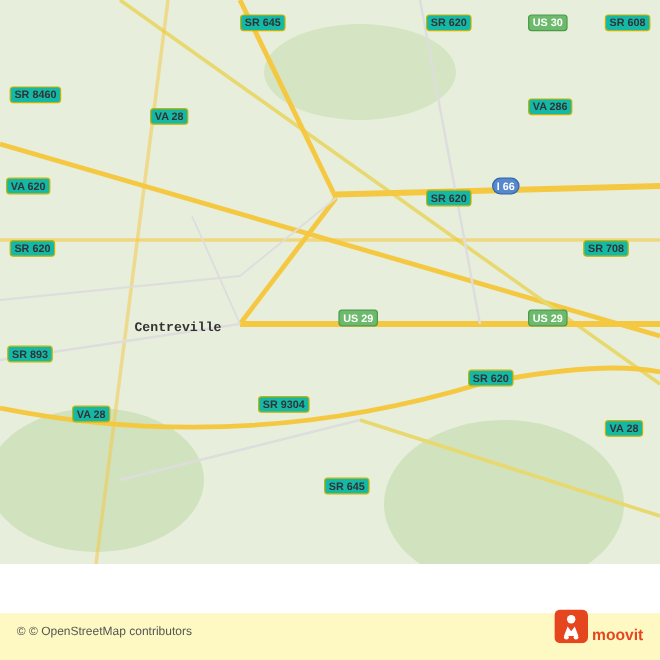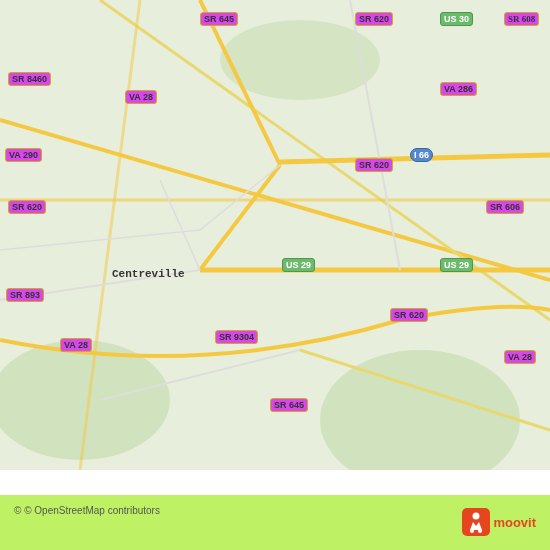--- a/index.html
+++ b/index.html
@@ -11,43 +11,43 @@
       height: 550px;
       position: relative;
       overflow: hidden;
     }
 
     .bottom-bar {
       position: absolute;
       bottom: 0;
       left: 0;
       right: 0;
-      background: #bef264;
-      padding: 10px 14px 30px 14px;
+      background: #fef9c3;
+      padding: 10px 14px 14px 14px;
       z-index: 10;
     }
 
     .attribution {
       font-size: 10px;
       color: #555;
       margin-bottom: 4px;
     }
 
     .location-text {
       font-size: 14px;
       color: #111;
       line-height: 1.4;
     }
 
     .moovit-logo {
       position: absolute;
       bottom: 14px;
       right: 14px;
       display: flex;
-      align-items: center;
+      align-items: flex-end;
       gap: 3px;
     }
 
     .moovit-logo-text {
       font-size: 13px;
       font-weight: bold;
       color: #e5461e;
     }
 
     
@@ -89,21 +89,21 @@
 
     .callout-label {
       font-size: 16px;
       font-weight: bold;
       white-space: nowrap;
     }
 
     
     .road-badge {
       position: absolute;
-      background: #d946ef;
+      background: #14b8a6;
       border: 1px solid #c8b400;
       border-radius: 3px;
       font-size: 9px;
       font-weight: bold;
       padding: 1px 3px;
       color: #333;
       z-index: 5;
     }
 
     .road-badge-green {
@@ -171,31 +171,31 @@
     <line x1="100" y1="400" x2="300" y2="350" stroke="#ddd" stroke-width="2"></line>
     <line x1="350" y1="0" x2="400" y2="270" stroke="#ddd" stroke-width="2"></line>
 
     <line x1="0" y1="250" x2="200" y2="230" stroke="#ddd" stroke-width="1.5"></line>
     <line x1="160" y1="180" x2="200" y2="270" stroke="#ddd" stroke-width="1.5"></line>
     <line x1="200" y1="230" x2="280" y2="165" stroke="#ddd" stroke-width="1.5"></line>
   </svg>
 
   <div id="road-badges-container" style="position:absolute;top:0;left:0;z-index:5;width:100%;height:100%;">
       <div class="road-badge" style="top: 72px; left: 8px;">SR 8460</div>
-      <div class="road-badge" style="top: 148px; left: 5px;">VA 290</div>
+      <div class="road-badge" style="top: 148px; left: 5px;">VA 620</div>
       <div class="road-badge" style="top: 200px; left: 8px;">SR 620</div>
       <div class="road-badge" style="top: 288px; left: 6px;">SR 893</div>
       <div class="road-badge" style="top: 12px; left: 200px;">SR 645</div>
       <div class="road-badge" style="top: 90px; left: 125px;">VA 28</div>
       <div class="road-badge" style="top: 12px; left: 355px;">SR 620</div>
       <div class="road-badge" style="top: 82px; left: 440px; text-align: center;">VA 286</div>
       <div class="road-badge road-badge-green" style="top: 12px; left: 440px;">US 30</div>
-      <div class="road-badge" style="top: 12px; left: 504px; font-family: Liberation Serif, serif;">SR 608</div>
+      <div class="road-badge" style="top: 12px; left: 504px;">SR 608</div>
       <div class="road-badge road-badge-blue" style="top: 148px; left: 410px;">I 66</div>
-      <div class="road-badge" style="top: 200px; left: 486px;">SR 606</div>
+      <div class="road-badge" style="top: 200px; left: 486px;">SR 708</div>
       <div class="road-badge road-badge-green" style="top: 258px; left: 282px;">US 29</div>
       <div class="road-badge road-badge-green" style="top: 258px; left: 440px;">US 29</div>
       <div class="road-badge" style="top: 338px; left: 60px;">VA 28</div>
       <div class="road-badge" style="top: 330px; left: 215px;">SR 9304</div>
       <div class="road-badge" style="top: 308px; left: 390px;">SR 620</div>
       <div class="road-badge" style="top: 350px; left: 504px;">VA 28</div>
       <div class="road-badge" style="top: 398px; left: 270px;">SR 645</div>
       <div class="road-badge" style="top: 158px; left: 355px;">SR 620</div>
     </div>
 

